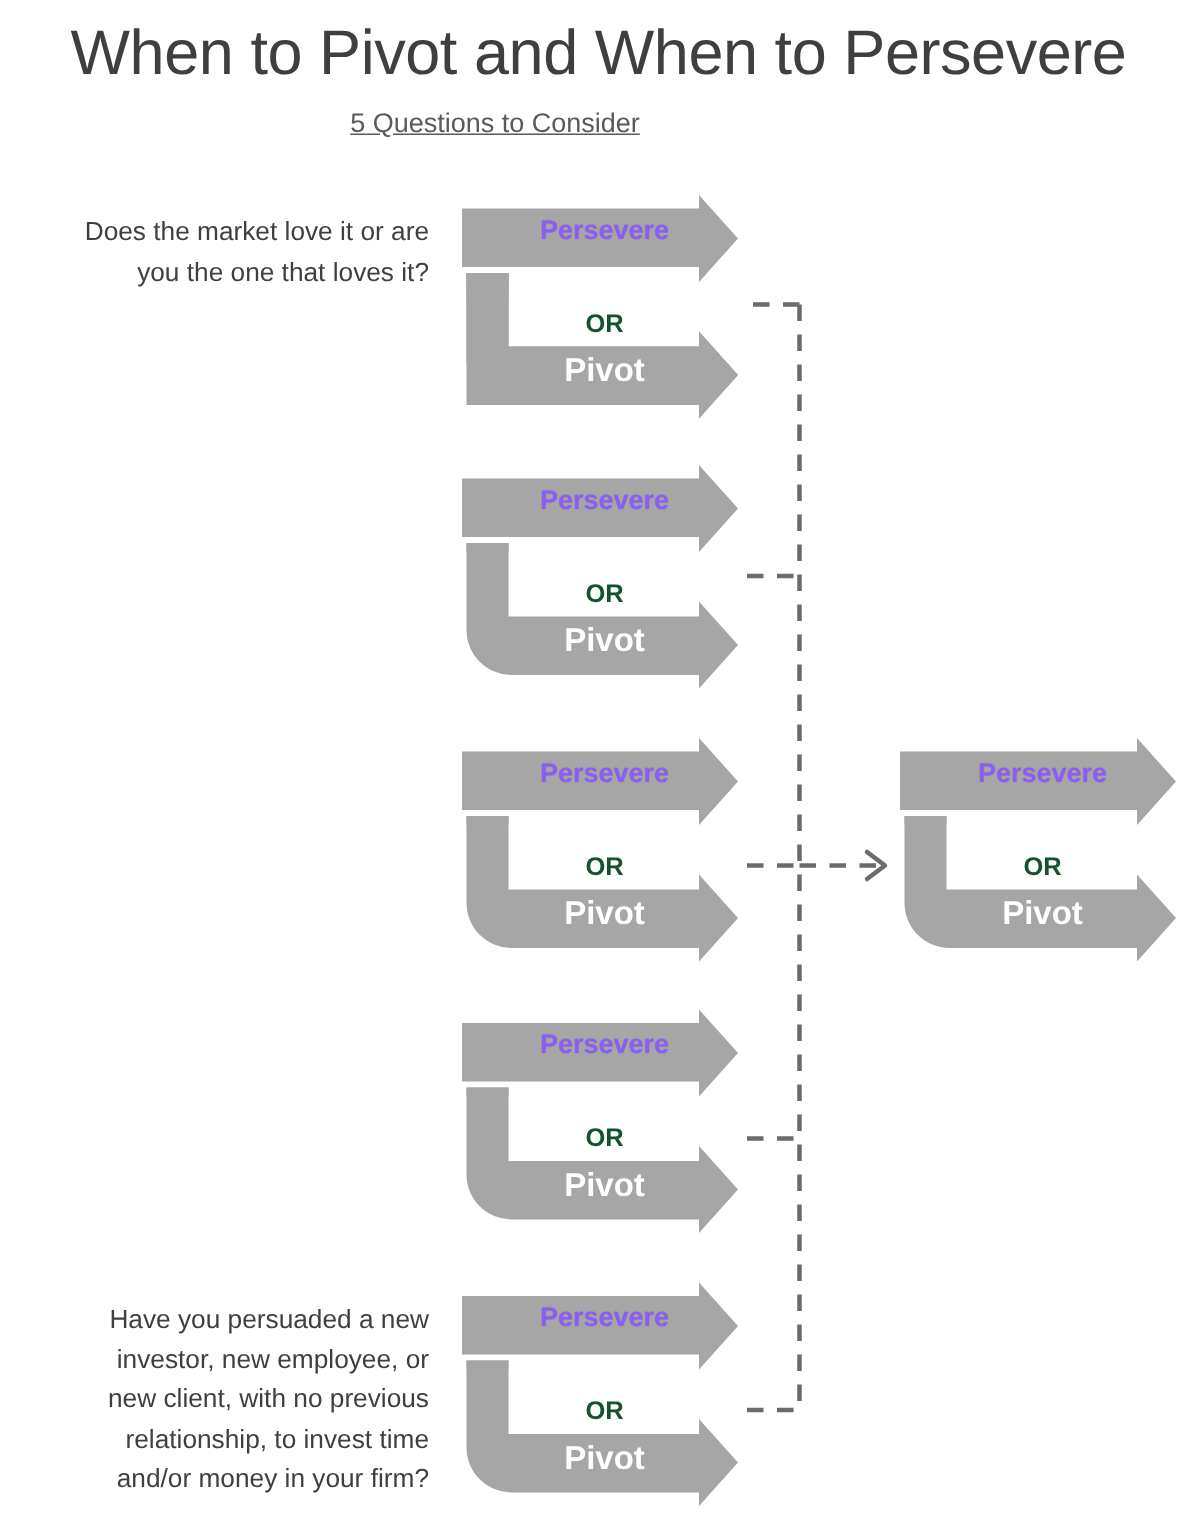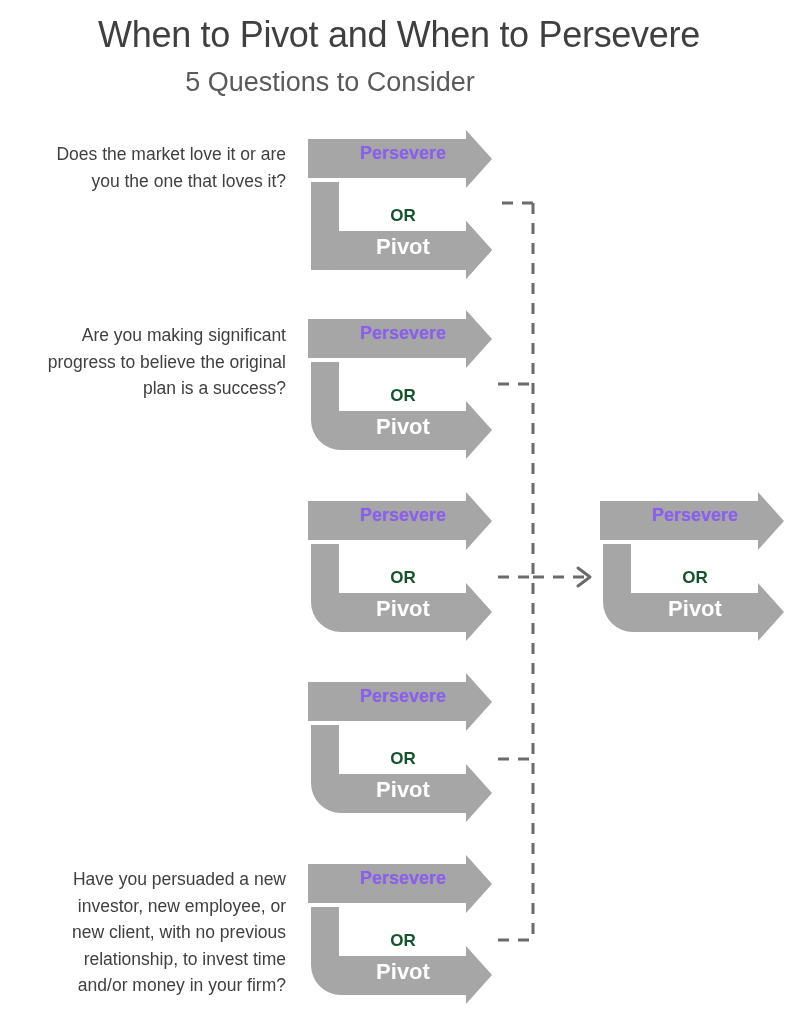--- a/index.html
+++ b/index.html
@@ -10,31 +10,32 @@
     color:#404040;
     overflow:hidden;
     position:relative;
   }
   #stage{position:absolute;left:0;top:0;width:798px;height:1024px;}
 
   
   .title{
     position:absolute;left:0;top:10px;width:798px;
     text-align:center;
-    font-size:36px;line-height:50px;
+    font-size:42px;line-height:50px;
     font-weight:400;
     color:#3f3f3f;
     letter-spacing:-0.3px;
   }
   .subtitle{
     position:absolute;left:0;top:65px;width:660px;
     text-align:center;
-    font-size:27px;line-height:34px;
+    font-size:18px;line-height:34px;
     font-weight:400;
     color:#5a5a5a;
+    text-decoration:underline;
   }
 
   
   .question{
     position:absolute;
     left:4px;width:282px;
     text-align:right;
     font-size:17.5px;
     line-height:26.5px;
     color:#3f3f3f;
@@ -78,23 +79,20 @@
 </head>
 <body>
 
 <div id="stage">
 
   <div class="title">When to Pivot and When to Persevere</div>
   <div class="subtitle">5 Questions to Consider</div>
 
   <div class="question" style="top:141px;">Does the market love it or are
 you the one that loves it?</div>
-  <div class="question" style="top:322px;">Are you making significant
-progress to believe the original
-plan is a success?</div>
   <div class="question" style="top:866px;">Have you persuaded a new
 investor, new employee, or
 new client, with no previous
 relationship, to invest time
 and/or money in your firm?</div>
 
   <svg class="dashes" viewBox="0 0 798 1024">
 
     <path d="M533 203 L533 940" stroke="#6b6b6b" stroke-width="3" fill="none" stroke-dasharray="11 9"></path>
 

